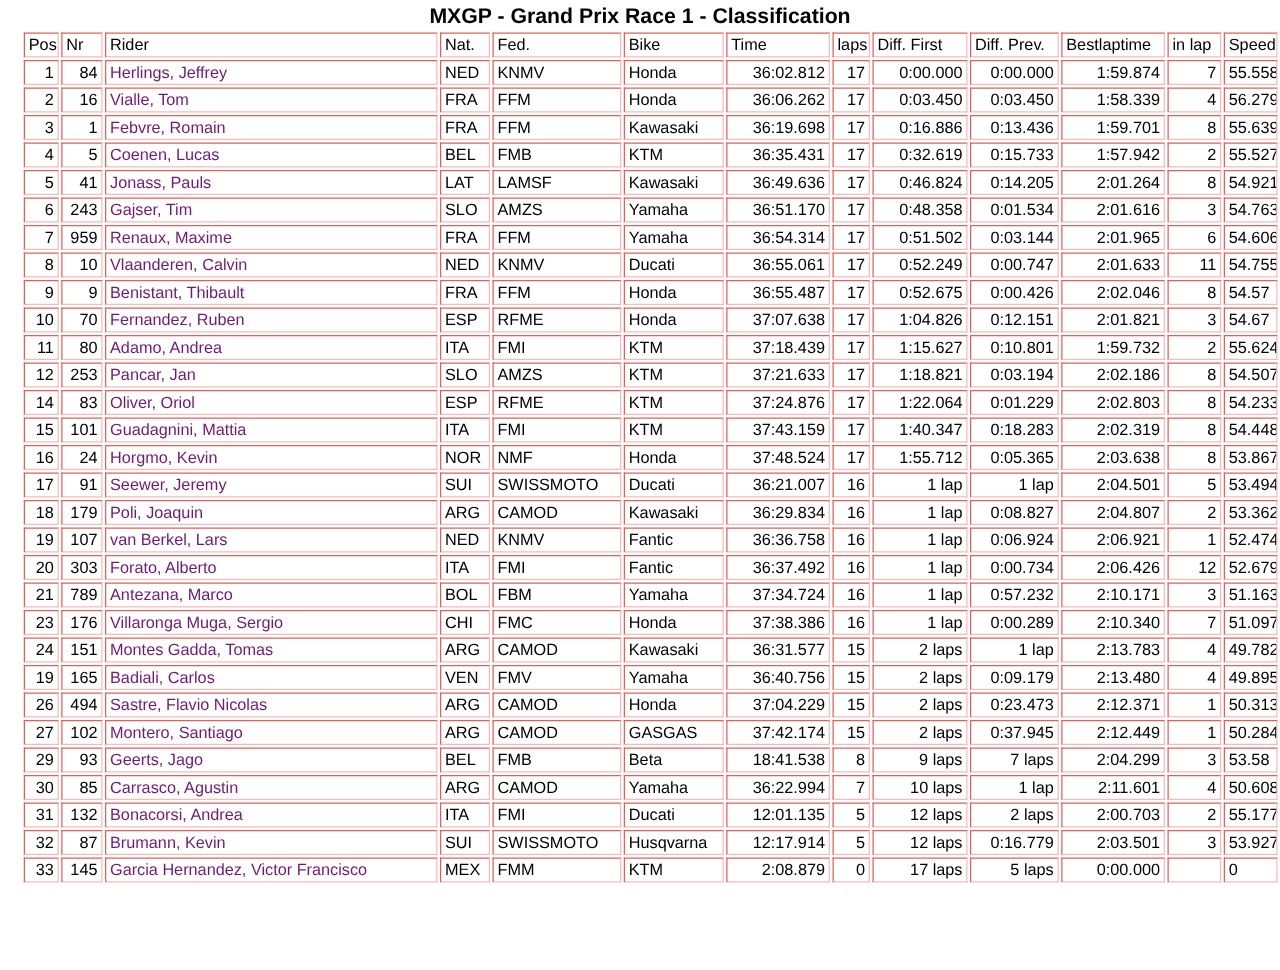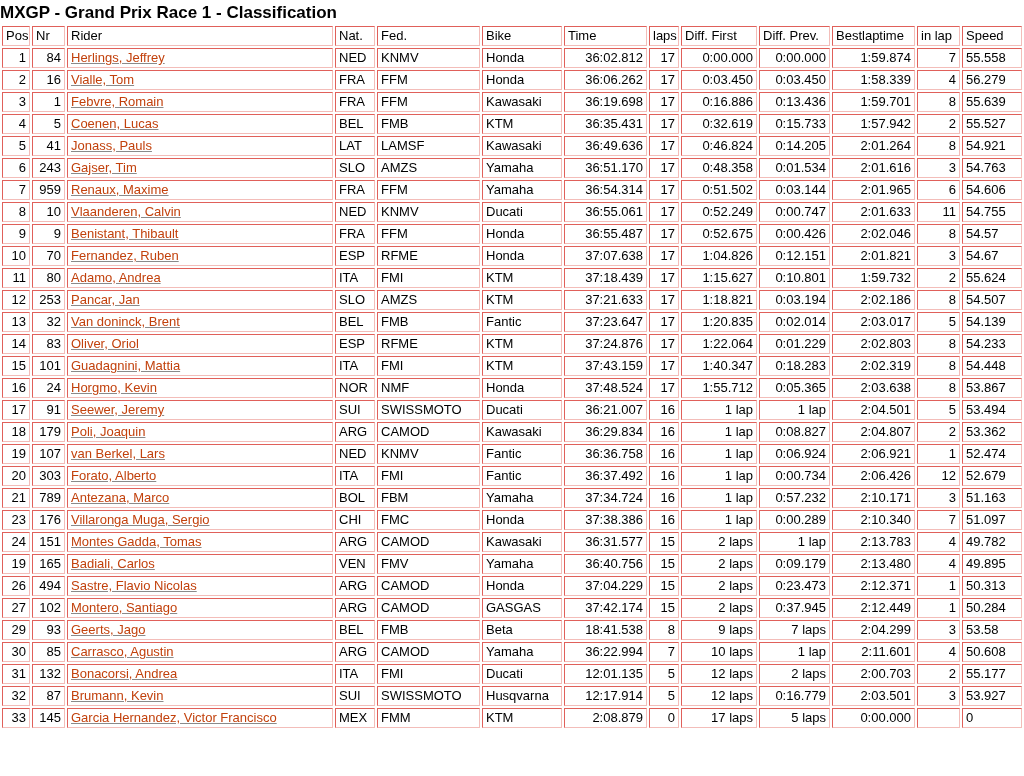--- a/index.html
+++ b/index.html
@@ -5,48 +5,49 @@
   html, body {
     margin: 0;
     padding: 0;
     background: #ffffff;
     font-family: "Liberation Sans", "DejaVu Sans", sans-serif;
     color: #000000;
   }
   body { width: 1024px; }
   h1[data-name="page-title"] {
     margin: 3px 0 1px 0;
+    text-align: center;
     font-size: 17px;
     font-weight: bold;
     color: #000000;
   }
   table[data-name="classification-table"] {
     table-layout: fixed;
     width: 1024px;
     border-collapse: separate;
     border-spacing: 2px;
+    padding-left: 17px;
   }
   th, td {
     height: 18px;
     line-height: 18px;
     padding: 0 3px;
     font-size: 13px;
     font-weight: normal;
     white-space: nowrap;
     overflow: hidden;
     border: 1px solid;
     
     border-color: #e0605a #f3bdb9 #f3bdb9 #e0605a;
     background: #ffffff;
   }
   .al-left  { text-align: left; }
   .al-right { text-align: right; }
   a[data-name="rider-link"] {
-    color: #c2410c;
-    text-decoration: underline;
+    color: #701a75;
     text-decoration-color: #8a8a8a;
     cursor: pointer;
   }
   
   .col-pos         { width: 28px; }
   .col-nr          { width: 33px; }
   .col-rider       { width: 266px; }
   .col-nat         { width: 40px; }
   .col-fed         { width: 103px; }
   .col-bike        { width: 80px; }
@@ -271,35 +272,20 @@
         <td class="al-left" data-name="cell-bike">KTM</td>
         <td class="al-right" data-name="cell-time">37:21.633</td>
         <td class="al-right" data-name="cell-laps">17</td>
         <td class="al-right" data-name="cell-diff_first">1:18.821</td>
         <td class="al-right" data-name="cell-diff_prev">0:03.194</td>
         <td class="al-right" data-name="cell-bestlaptime">2:02.186</td>
         <td class="al-right" data-name="cell-in_lap">8</td>
         <td class="al-left" data-name="cell-speed">54.507</td>
       </tr>
       <tr data-name="table-row">
-        <td class="al-right" data-name="cell-pos">13</td>
-        <td class="al-right" data-name="cell-nr">32</td>
-        <td class="al-left" data-name="cell-rider"><a data-name="rider-link">Van doninck, Brent</a></td>
-        <td class="al-left" data-name="cell-nat">BEL</td>
-        <td class="al-left" data-name="cell-fed">FMB</td>
-        <td class="al-left" data-name="cell-bike">Fantic</td>
-        <td class="al-right" data-name="cell-time">37:23.647</td>
-        <td class="al-right" data-name="cell-laps">17</td>
-        <td class="al-right" data-name="cell-diff_first">1:20.835</td>
-        <td class="al-right" data-name="cell-diff_prev">0:02.014</td>
-        <td class="al-right" data-name="cell-bestlaptime">2:03.017</td>
-        <td class="al-right" data-name="cell-in_lap">5</td>
-        <td class="al-left" data-name="cell-speed">54.139</td>
-      </tr>
-      <tr data-name="table-row">
         <td class="al-right" data-name="cell-pos">14</td>
         <td class="al-right" data-name="cell-nr">83</td>
         <td class="al-left" data-name="cell-rider"><a data-name="rider-link">Oliver, Oriol</a></td>
         <td class="al-left" data-name="cell-nat">ESP</td>
         <td class="al-left" data-name="cell-fed">RFME</td>
         <td class="al-left" data-name="cell-bike">KTM</td>
         <td class="al-right" data-name="cell-time">37:24.876</td>
         <td class="al-right" data-name="cell-laps">17</td>
         <td class="al-right" data-name="cell-diff_first">1:22.064</td>
         <td class="al-right" data-name="cell-diff_prev">0:01.229</td>

